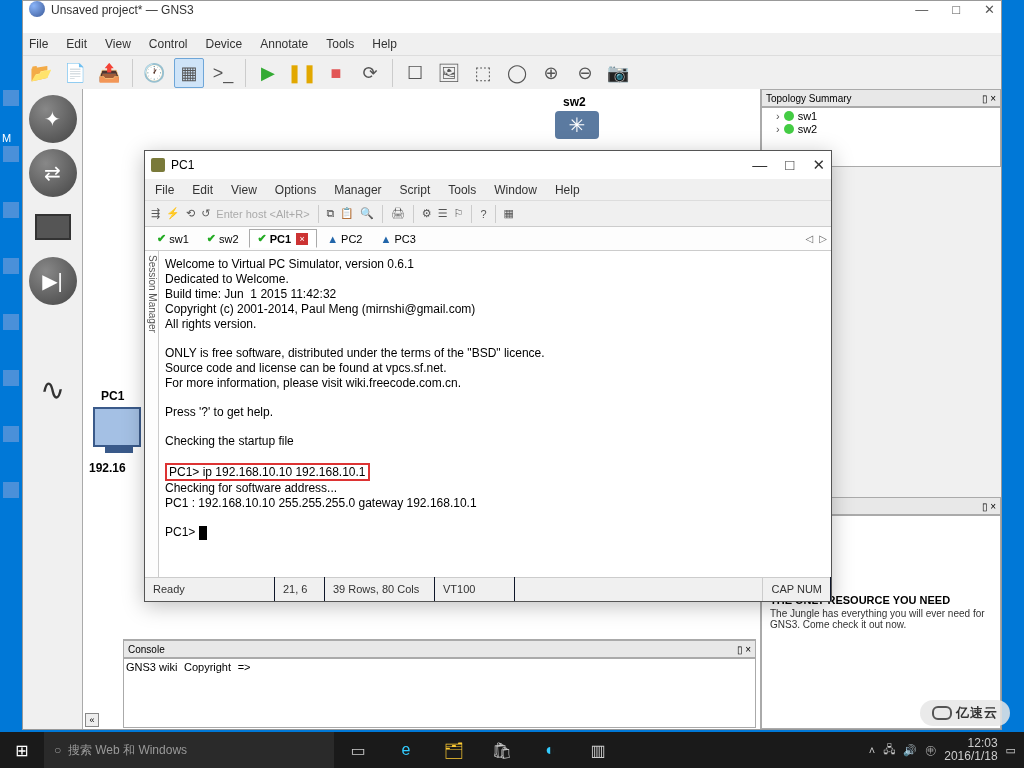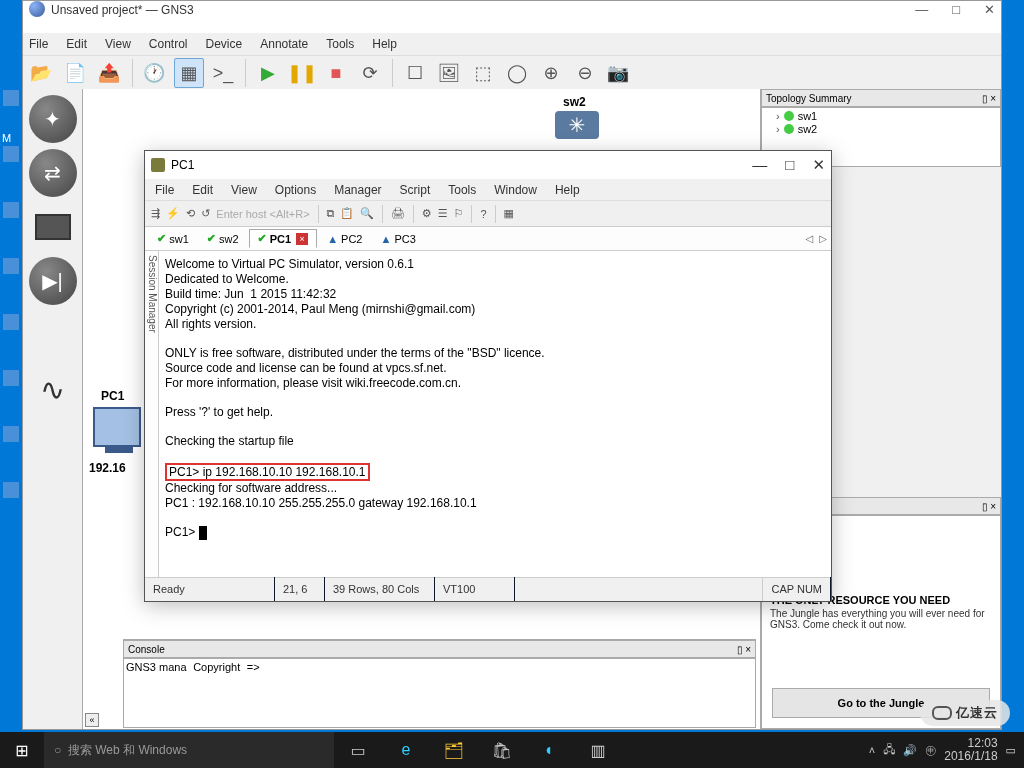--- a/index.html
+++ b/index.html
@@ -175,21 +175,21 @@
       <div class="node-pc" style="left:10px;top:318px"></div>
       <span class="ip-label" style="left:6px;top:372px">192.16</span>
       <div class="gns3-close">«</div>
 
       <div class="gns3-console" style="position:absolute;left:0;right:4px;bottom:0;margin-left:40px;">
         <div class="panel-title">
             <span>Console</span>
             <span>▯ ×</span>
           </div>
         <div class="cbody">
-<span>GNS3 mana</span>
+<span>GNS3 wiki</span>
 <span>Copyright</span>
 
 <span>=&gt;</span>
         </div>
       </div>
     </div>
 
     <div class="gns3-right">
       <div class="panel-title">
           <span>Topology Summary</span>
@@ -210,21 +210,20 @@
       <div style="height:330px"></div>
       <div class="panel-title">
           <span>le Newsfeed</span>
           <span>▯ ×</span>
         </div>
       <div class="newsfeed">
         <div class="logo"><span style="font-size:18px">⛅</span> <span>GNS3</span></div>
         <div class="sub">Jungle</div>
         <div class="hd">THE ONLY RESOURCE YOU NEED</div>
         <div class="bd">The Jungle has everything you will ever need for GNS3. Come check it out now.</div>
-        <button>Go to the Jungle</button>
       </div>
     </div>
   </div>
 </div>
 
 <div class="crt-window">
   <div class="crt-titlebar">
     <span class="icon"></span>
     <span class="title">PC1</span>
     <span class="btns">

